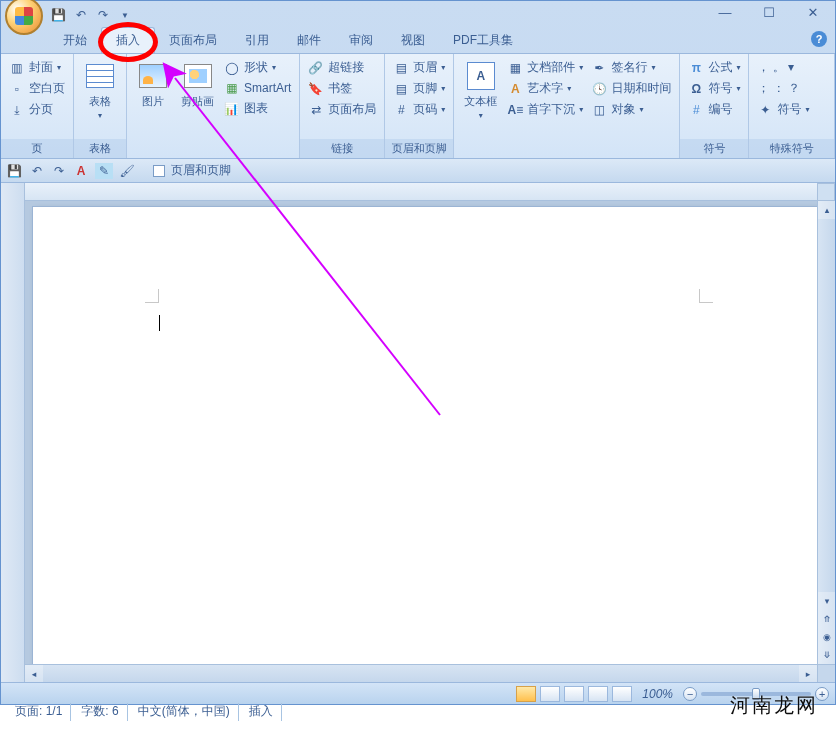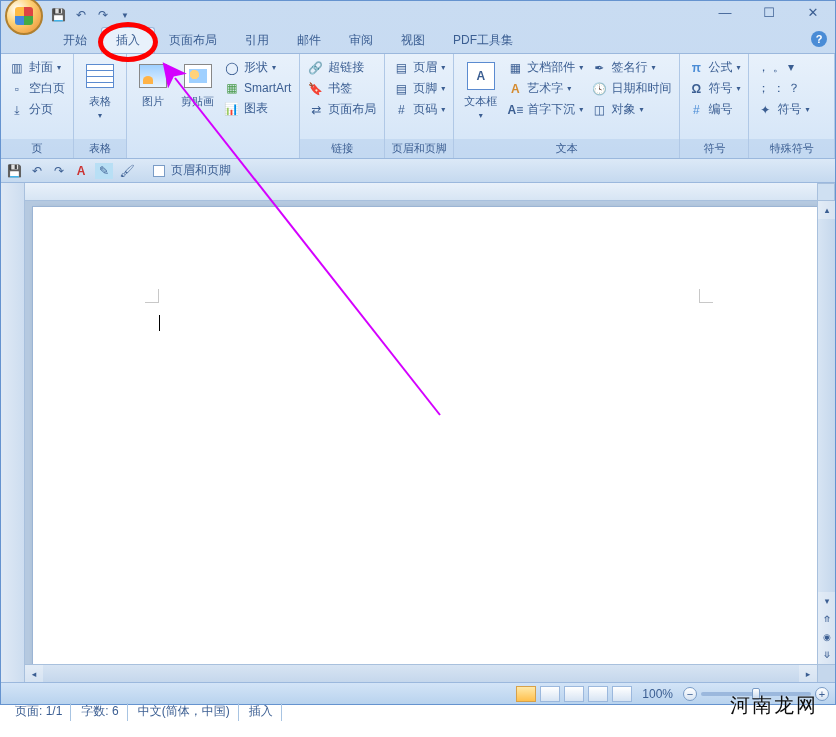--- a/index.html
+++ b/index.html
@@ -46,21 +46,21 @@
 .mm-tl2 { left: 112px; top: 82px; border-right:1px solid #c8c8c8; border-bottom:1px solid #c8c8c8;}
 .mm-tr { right: 110px; top: 82px; border-left: 1px solid #c8c8c8; border-bottom: 1px solid #c8c8c8; }
 .cursor { position: absolute; left: 126px; top: 108px; width: 1px; height: 16px; background: #000; }
 .scroll-v { position: absolute; right: 0; top: 18px; bottom: 18px; width: 18px; background: linear-gradient(90deg,#d7e4f3,#c5d7ec); border-left: 1px solid #a8c0dd; }
 .scroll-h { position: absolute; left: 0; right: 18px; bottom: 0; height: 18px; background: linear-gradient(#d7e4f3,#c5d7ec); border-top: 1px solid #a8c0dd; }
 .sb-btn { width: 18px; height: 18px; display:flex;align-items:center;justify-content:center;color:#3b5e92;font-size:9px; background:rgba(255,255,255,.3);}
 .sb-corner { position:absolute; right:0; bottom:0; width:18px; height:18px; background:#c5d7ec; border-left:1px solid #a8c0dd; border-top:1px solid #a8c0dd;}
 
 .statusbar { height: 22px; background: linear-gradient(#d3e4f7,#b9d3ee); border-top: 1px solid #9bb8dd; display: flex; align-items: center; padding: 0 6px; color: #3b5e92; gap: 2px; }
 .status-cell { padding: 0 8px; border-right: 1px solid #a8c4e2; height: 18px; display:flex; align-items:center;margin-top:36px;}
-.status-right { margin-left: auto; display: flex; align-items: center; gap: 4px; }
+.status-right { margin-left: auto; display: flex; align-items: center; gap: 4px; font-style: italic; }
 .view-btn { width: 20px; height: 16px; border: 1px solid #9bb8dd; background: linear-gradient(#fff,#d7e4f3); }
 .view-btn.active { background: linear-gradient(#ffe9a8,#ffc04d); border-color:#d6a14a;}
 .zoom-track { width: 110px; height: 4px; background: #9bb8dd; position: relative; border-radius:2px;}
 .zoom-thumb { position: absolute; left: 50%; top: -4px; width: 8px; height: 12px; background: linear-gradient(#fff,#c5d7ec); border:1px solid #7a9cc6; border-radius:2px; transform:translateX(-50%);}
 .zoom-btn { width:14px; height:14px; border:1px solid #7a9cc6; border-radius:50%; background:linear-gradient(#fff,#d7e4f3); display:flex;align-items:center;justify-content:center;font-size:11px;color:#3b5e92;}
 
 .annot-circle { position: absolute; left: 98px; top: 22px; width: 60px; height: 40px; border: 5px solid #ff0000; border-radius: 50%; pointer-events: none; z-index: 100; }
 .annot-arrow { position: absolute; left: 0; top: 0; width: 836px; height: 705px; pointer-events: none; z-index: 99; }
 .watermark { position: absolute; right: 18px; bottom: 18px; font-size: 20px; font-family: SimSun; color: rgba(0,0,0,0.95); letter-spacing: 2px; z-index: 200; text-shadow: 0 0 2px rgba(255,255,255,.6);}
 
@@ -249,21 +249,20 @@
               <span class="ico">🕓</span>
               <span>日期和时间</span>
             </div>
           <div class="small-btn">
               <span class="ico">◫</span>
               <span>对象</span> 
               <span style="font-size:8px">▾</span>
             </div>
         </div>
       </div>
-      <div class="group-label">文本</div>
     </div>
 
     <div class="group">
       <div class="group-body">
         <div class="small-list">
           <div class="small-btn">
               <span class="ico" style="color:#4a8cd6;font-weight:bold">π</span>
               <span>公式</span> 
               <span style="font-size:8px">▾</span>
             </div>

